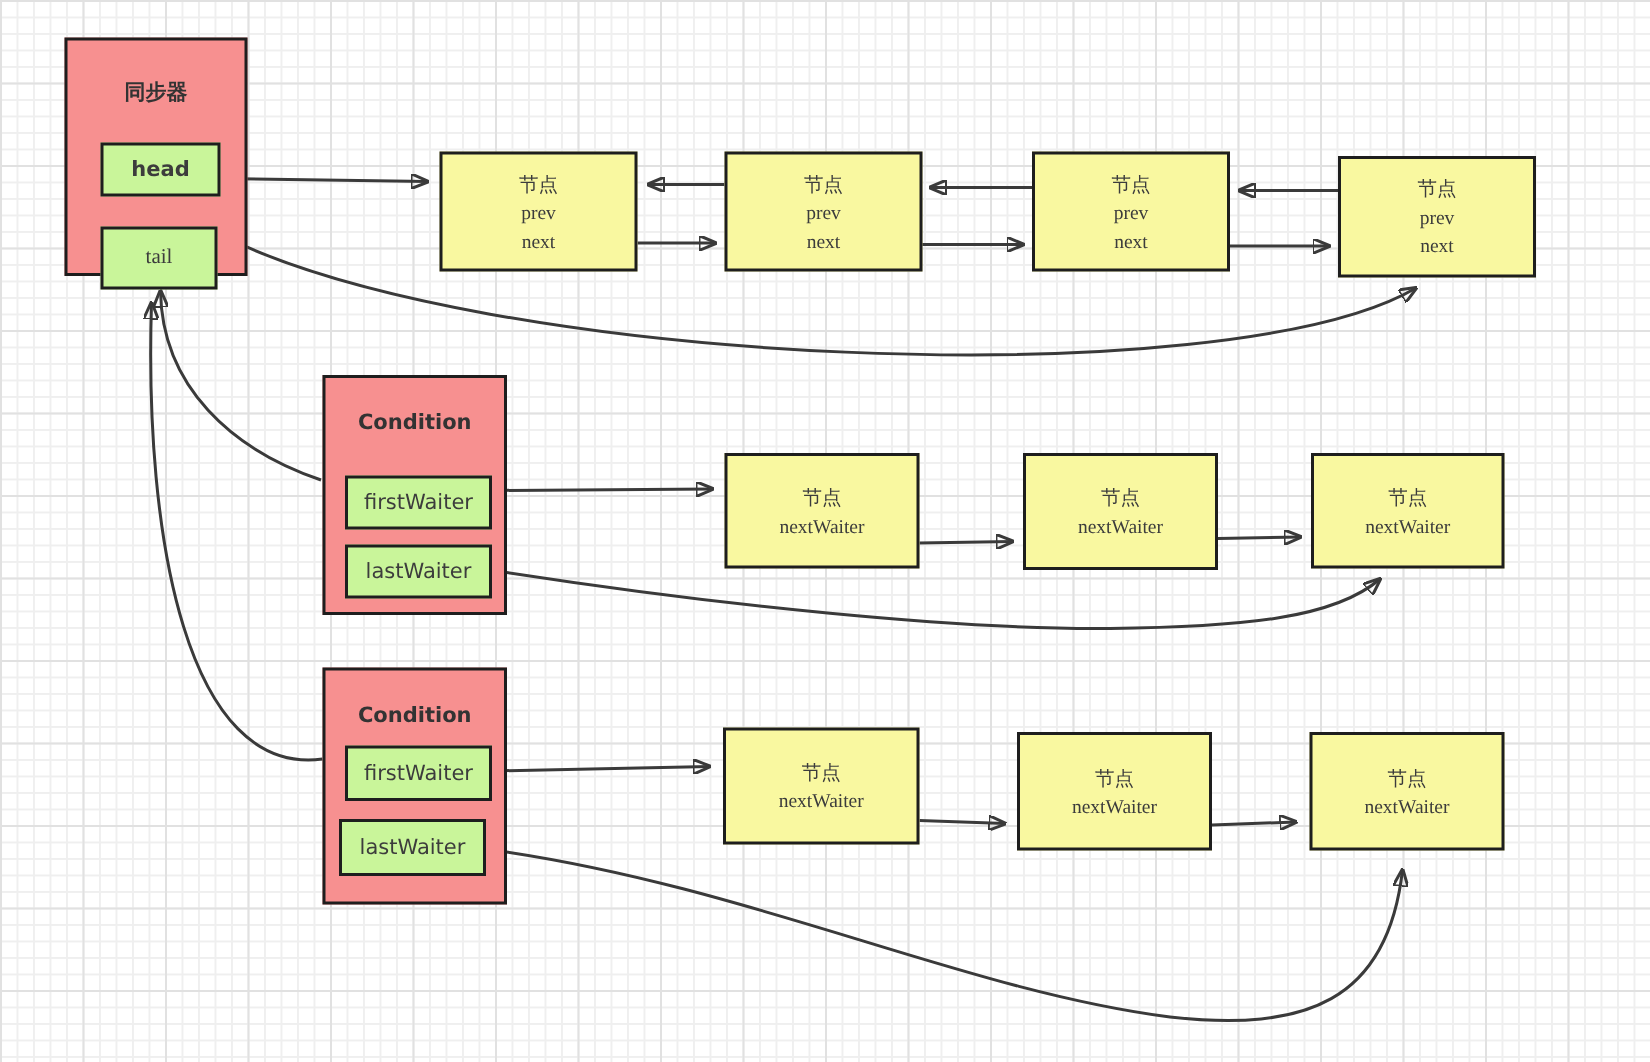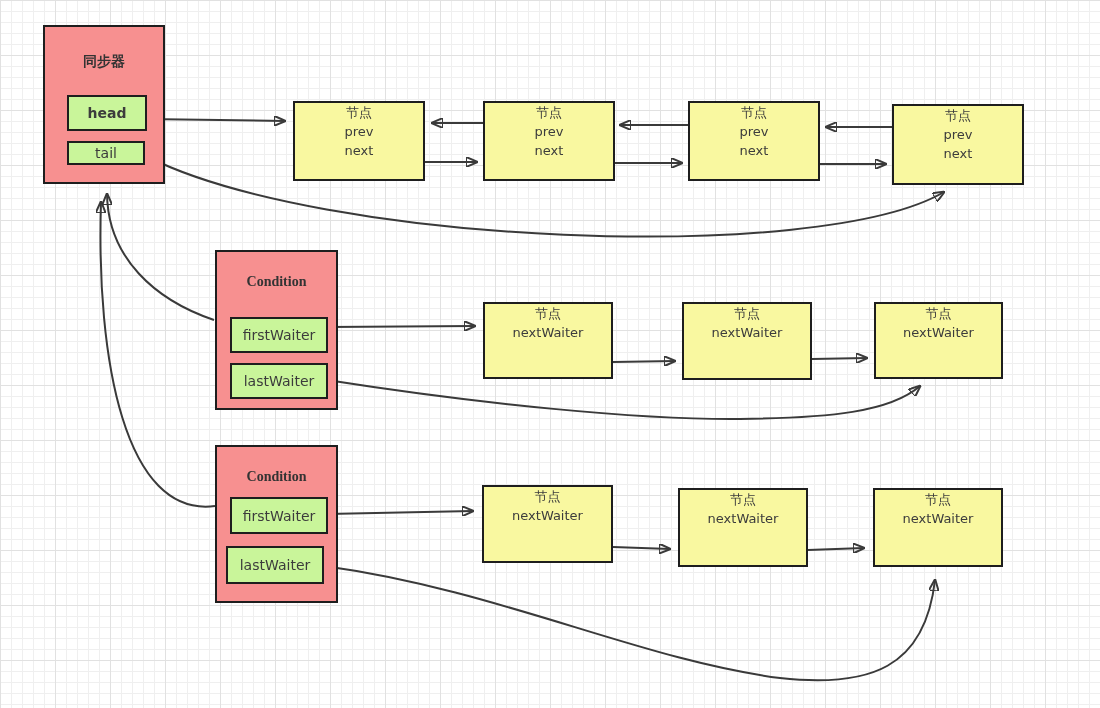--- a/index.html
+++ b/index.html
@@ -22,34 +22,34 @@
   .box{
     position:absolute;box-sizing:border-box;
     border:2px solid var(--border,#1e1e1e);
     background:var(--pink,#f79090);
   }
   .box-title{
     position:absolute;left:0;right:0;text-align:center;
     color:#333;font-size:14px;
   }
   .title-sync{top:26px;font-weight:600;}
-  .title-cond{top:22px;font-weight:700;font-family:Liberation Serif, serif;}
+  .title-cond{top:22px;font-weight:700;}
   .field{
     position:absolute;box-sizing:border-box;
     border:2px solid var(--border,#1e1e1e);
     background:var(--green,#c9f59a);
     display:flex;align-items:center;justify-content:center;
     font-size:14px;color:#3c3c3c;
   }
   .node{
     position:absolute;box-sizing:border-box;
     border:2px solid var(--border,#1e1e1e);
     background:var(--yellow,#f9f8a0);
-    display:flex;flex-direction:column;align-items:center;
-    font-size:13px;color:#3c3c3c;line-height:19px;text-align:center;
+    display:flex;flex-direction:column;align-items:center;justify-content:center;
+    font-size:13px;color:#3c3c3c;line-height:19px;text-align:center;font-family:Liberation Serif, serif;
   }
 </style>
 </head>
 <body>
 
 <div class="canvas">
 
   <svg class="edges" viewBox="0 0 1100 708" xmlns="http://www.w3.org/2000/svg">
     <defs>
       <marker id="arrow" viewBox="0 0 12 10" refX="11" refY="5" markerWidth="12" markerHeight="10" markerUnits="userSpaceOnUse" orient="auto">
@@ -72,21 +72,21 @@
     <path d="M 327 380 C 480 404 640 420 740 419 C 830 418 890 412 920 386" marker-end="url(#arrow)"></path>
     <path d="M 327 514 L 473 511" marker-end="url(#arrow)"></path>
     <path d="M 613 547 L 670 549" marker-end="url(#arrow)"></path>
     <path d="M 808 550 L 864 548" marker-end="url(#arrow)"></path>
     <path d="M 324 566 C 500 590 640 660 780 678 C 870 688 925 668 935 580" marker-end="url(#arrow)"></path>
   </svg>
 
   <div class="box" style="left:43px;top:25px;width:122px;height:159px;">
     <div class="box-title title-sync">同步器</div>
     <div class="field" style="left:22px;top:68px;width:80px;height:36px;font-weight:bold;">head</div>
-    <div class="field" style="left:22px;top:114px;width:78px;height:24px;">tail</div>
+    <div class="field" style="left:22px;top:124px;width:78px;height:42px;font-family:Liberation Serif, serif;">tail</div>
   </div>
 
   <div class="node" style="left:293px;top:101px;width:132px;height:80px;">
     <div>节点</div>
     <div>prev</div>
     <div>next</div>
   </div>
   <div class="node" style="left:483px;top:101px;width:132px;height:80px;">
     <div>节点</div>
     <div>prev</div>

